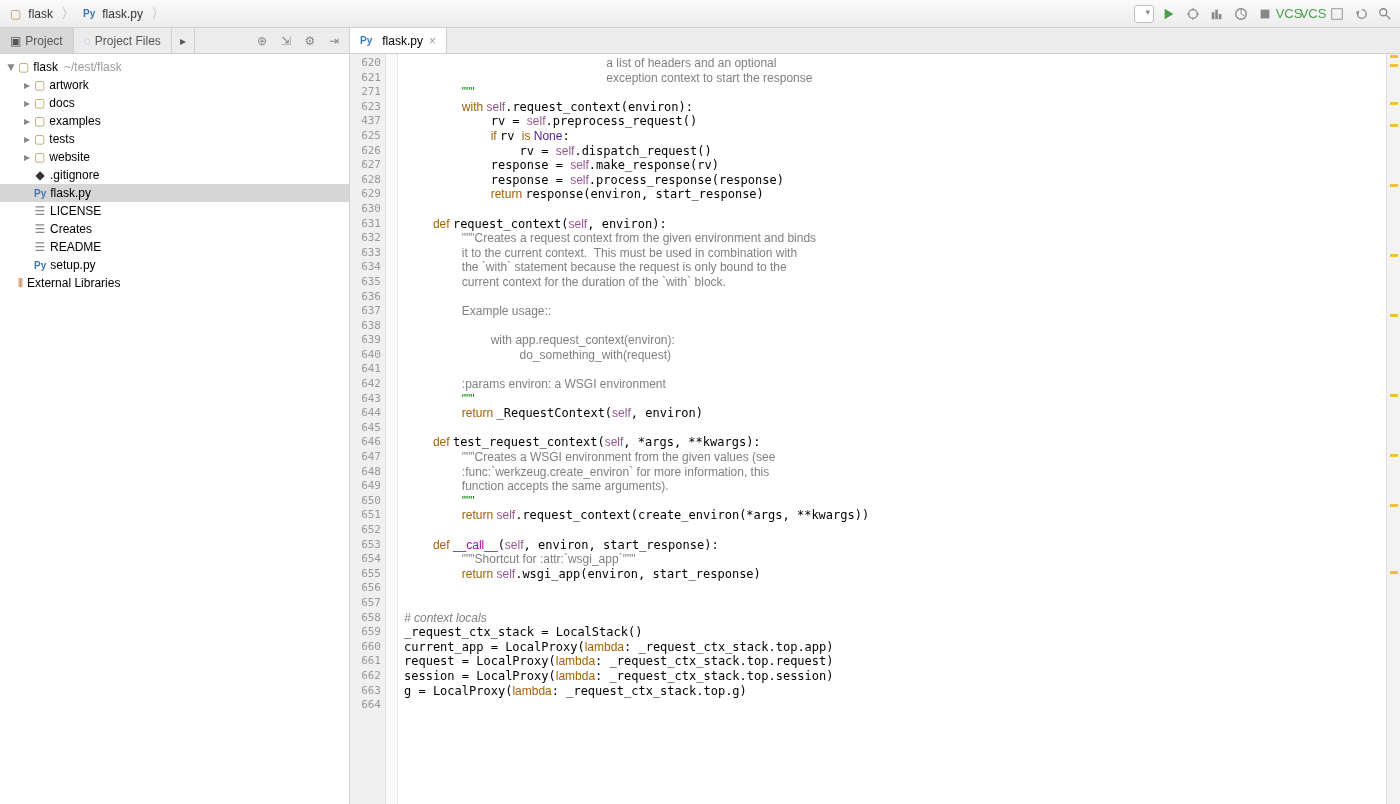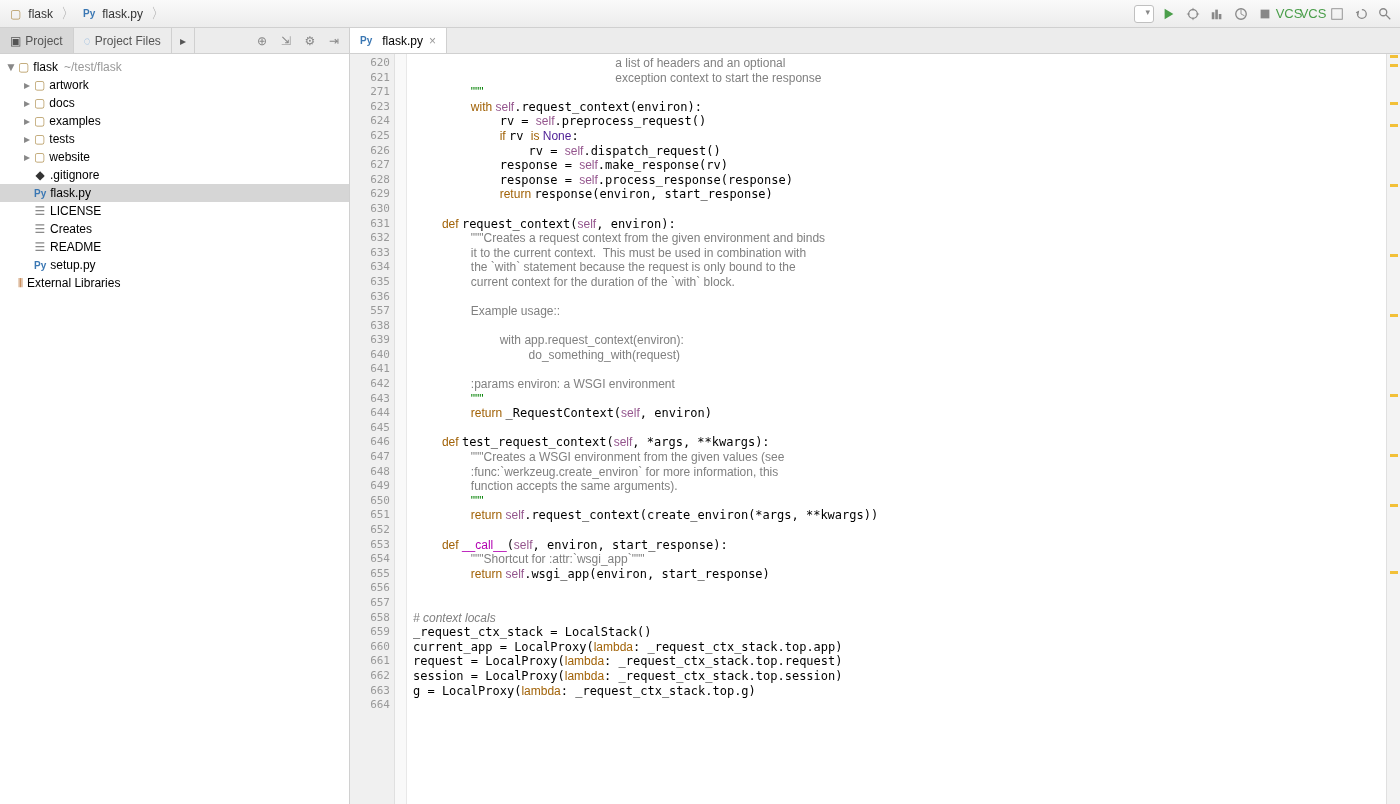--- a/index.html
+++ b/index.html
@@ -43,21 +43,21 @@
 .etab{display:flex;align-items:center;gap:6px;padding:0 10px;height:100%;border-right:1px solid #d0d0d0;background:#fff;cursor:pointer}
 .etab .close{color:#999;cursor:pointer;font-size:12px}
 
 
 .banner{height:28px;background:#fff6c8;border-bottom:1px solid #e3dda0;display:flex;align-items:center;padding:0 10px;color:#4a4a2d}
 .banner-link{margin-left:auto;color:#2c5fad;text-decoration:underline;cursor:pointer}
 .banner-gear{margin-left:8px;color:#888;cursor:pointer}
 
 
 .editor{flex:1;display:flex;min-height:0;position:relative}
-.gutter{width:45px;background:#f0f0f0;border-right:1px solid #e0e0e0;text-align:right;padding-top:2px}
+.gutter{width:36px;background:#f0f0f0;border-right:1px solid #e0e0e0;text-align:right;padding-top:2px}
 .gutter div{height:14.6px;line-height:14.6px;font-family:Menlo,Consolas,monospace;font-size:11px;color:#999;padding-right:4px}
 .foldcol{width:12px;background:#f9f9f9;border-right:1px solid #e8e8e8}
 .code{flex:1;overflow:auto;font-family:Menlo,Consolas,monospace;font-size:12px;line-height:14.6px;padding:2px 0 0 6px;white-space:pre;color:#000}
 .markerbar{width:14px;background:#f3f3f3;border-left:1px solid #e0e0e0;position:relative}
 .marker{position:absolute;right:2px;width:8px;height:3px}
 
 
 .kw{color:#a16207;font-weight:normal}
 .str{color:#008000}
 .doc{color:#808080;}
@@ -253,34 +253,34 @@
           <span>flask.py</span>
           <span class="close">×</span>
         </div>
       </div>
       <div class="editor">
         <div class="gutter" id="gutter">
             <div>620</div>
             <div>621</div>
             <div>271</div>
             <div>623</div>
-            <div>624</div>
+            <div>437</div>
             <div>625</div>
             <div>626</div>
             <div>627</div>
             <div>628</div>
             <div>629</div>
             <div>630</div>
             <div>631</div>
             <div>632</div>
             <div>633</div>
             <div>634</div>
             <div>635</div>
             <div>636</div>
-            <div>557</div>
+            <div>637</div>
             <div>638</div>
             <div>639</div>
             <div>640</div>
             <div>641</div>
             <div>642</div>
             <div>643</div>
             <div>644</div>
             <div>645</div>
             <div>646</div>
             <div>647</div>

